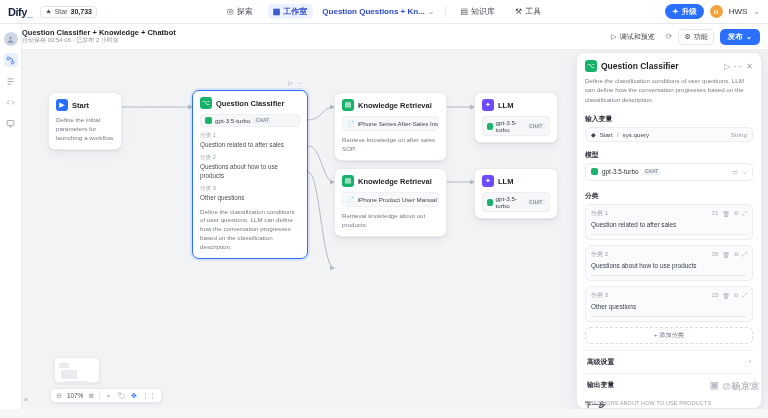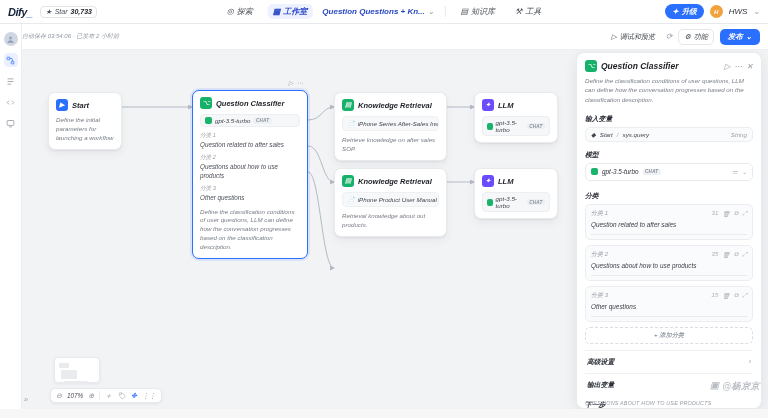--- a/index.html
+++ b/index.html
@@ -5,21 +5,21 @@
   * { box-sizing: border-box; }
   html, body {
     margin: 0; padding: 0;
     width: 768px; height: 418px;
     overflow: hidden;
     font-family: "Liberation Sans", sans-serif;
     background: #f7f7f8;
     color: #1d1f23;
     -webkit-font-smoothing: antialiased;
   }
-  #app { position: relative; width: 768px; height: 409px; overflow: hidden; background: #84cc16; font-style: italic; }
+  #app { position: relative; width: 768px; height: 409px; overflow: hidden; background: #84cc16; }
 
   
   .topbar {
     position: absolute; top: 0; left: 0; width: 768px; height: 24px;
     background: #fff; border-bottom: 1px solid #e8e9eb;
     display: flex; align-items: center; padding: 0 8px; gap: 8px;
     font-size: 8px; z-index: 40;
   }
   .logo { font-size: 11px; font-weight: 700; letter-spacing: -0.5px; color: #17233d; }
   .logo .dot { color: #2b6fff; }
@@ -274,20 +274,21 @@
       <div class="avatar-sm">
           <span>H</span>
         </div>
       <div class="user-name">HWS</div>
       <div class="p-head-ico">⌄</div>
     </div>
   </div>
 
   <div class="subhead">
     <div>
+      <div class="sh-title">Question Classifier + Knowledge + Chatbot</div>
       <div class="sh-sub">自动保存 03:54:06 · 已发布 2 小时前</div>
     </div>
     <div class="sh-right">
       <div class="sh-btn ghost">
         <span>▷</span>
         <span>调试和预览</span>
       </div>
       <div class="p-head-ico">⟳</div>
       <div class="sh-btn">
         <span>⚙</span>

